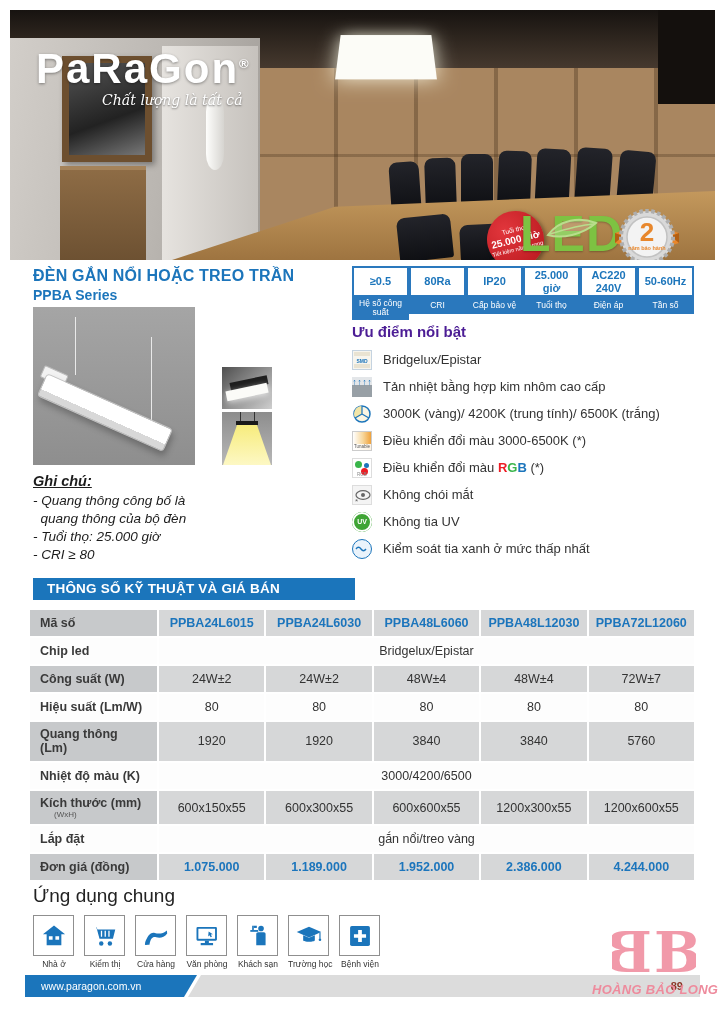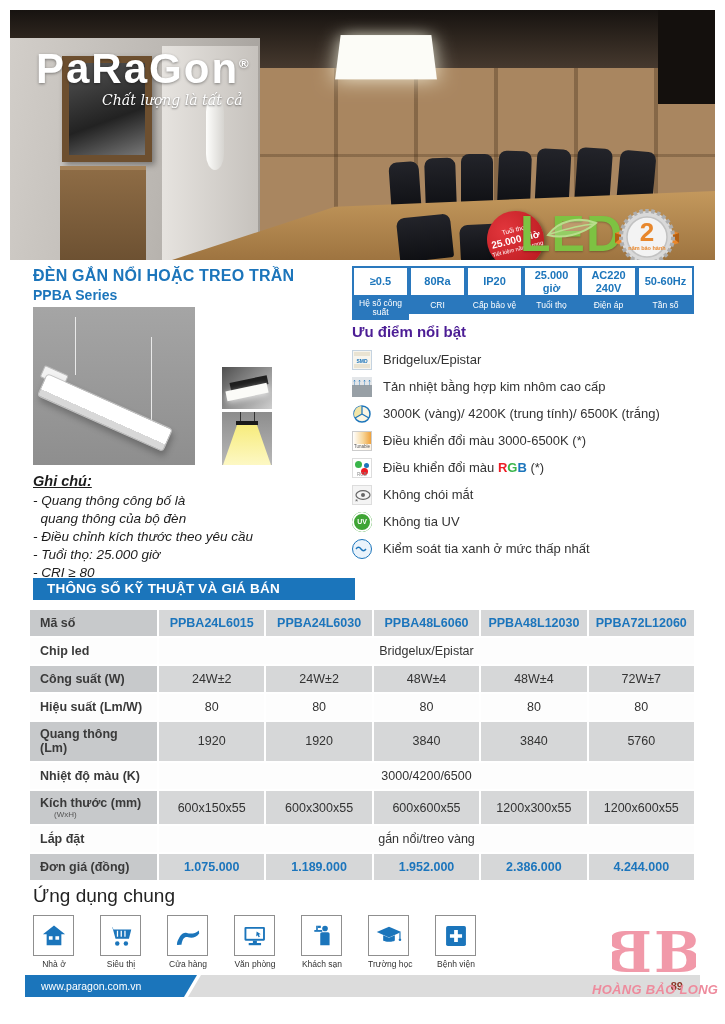--- a/index.html
+++ b/index.html
@@ -141,21 +141,21 @@
   .t-cell { display:flex; align-items:center; justify-content:center; color:#333; text-align:center; }
   .gray .t-label { background:#c7c9cb; }
   .gray .t-cell { background:#d6d7d8; }
   .white .t-label { background:#fdfdfd; }
   .white .t-cell { background:#fdfdfd; }
   .blue-txt { color:#1c75bc; font-weight:bold; }
 
   
   .apps { position:absolute; left:33px; top:885px; }
   .apps-heading { font-weight:normal; font-size:19px; color:#222; }
-  .apps-row { display:flex; gap:25px; margin-top:8px;justify-content:center; }
+  .apps-row { display:flex; gap:9px; margin-top:8px;justify-content:center; }
   .app { width:42px; text-align:center; }
   .app-box { width:41px; height:41px; border:1px solid #8f8f8f; background:#fff; display:flex;
       align-items:center; justify-content:center; }
   .app-label { font-size:8.5px; color:#333; margin-top:3px; white-space:nowrap; }
 
   
   .footer-web { position:absolute; left:25px; top:975px; width:172px; height:22px; background:#1b75bb;
       color:#fff; font-size:10.5px; line-height:22px; padding-left:16px;
       clip-path:polygon(0 0,100% 0,calc(100% - 13px) 100%,0 100%); z-index:3; }
   .footer-bar { position:absolute; left:188px; top:975px; width:512px; height:22px; background:#dcdcdc;
@@ -354,21 +354,20 @@
     <div class="thumb2-wire" style="left:18px"></div>
     <div class="thumb2-wire" style="left:32px"></div>
     <div class="thumb2-bar"></div>
     <div class="thumb2-beam"></div>
   </div>
 
   <div class="notes">
     <div class="notes-heading">Ghi chú:</div>
     <div class="notes-line">- Quang thông công bố là</div>
     <div class="notes-line">  quang thông của bộ đèn</div>
-    <div class="notes-line">- Điều chỉnh kích thước theo yêu cầu</div>
     <div class="notes-line">- Tuổi thọ: 25.000 giờ</div>
     <div class="notes-line">- CRI ≥ 80</div>
   </div>
 
   <div class="section-bar">THÔNG SỐ KỸ THUẬT VÀ GIÁ BÁN</div>
 
   <div class="spec-table">
     <div class="t-row gray">
       <div class="t-label">Mã số</div>
       <div class="t-cell blue-txt">PPBA24L6015</div>
@@ -449,21 +448,21 @@
       </div>
       <div class="app">
         <div class="app-box">
           <svg width="28" height="28" viewBox="0 0 24 24" fill="#1b75bb">
             <path d="M2.5 4.5h2.4l.6 1.9h15.3l-2 7.9H7.3L5.2 6.6 4.5 4.5z"></path>
             <path d="M9 7.5v5.2 M12.2 7.5v5.2 M15.4 7.5v5.2" stroke="#fff" stroke-width="1.1" fill="none"></path>
             <circle cx="8.8" cy="18.4" r="1.9"></circle>
               <circle cx="16.2" cy="18.4" r="1.9"></circle>
           </svg>
         </div>
-        <div class="app-label">Siêu thị</div>
+        <div class="app-label">Kiểm thị</div>
       </div>
       <div class="app">
         <div class="app-box">
           <svg width="28" height="28" viewBox="0 0 24 24" fill="#1b75bb">
             <path d="M2.5 19.5 C4 12 7.5 8.3 11 9.4 C14.5 10.5 18 10 21.3 7.2 L21.6 9.8 C19 13.5 15 13.9 12.2 13 C9.4 12.2 7.3 13.6 6.4 19.5 Z"></path>
             <path d="M2.5 19.5 h2 l1.2 -5 -2.3 1z"></path>
           </svg>
         </div>
         <div class="app-label">Cửa hàng</div>
       </div>

